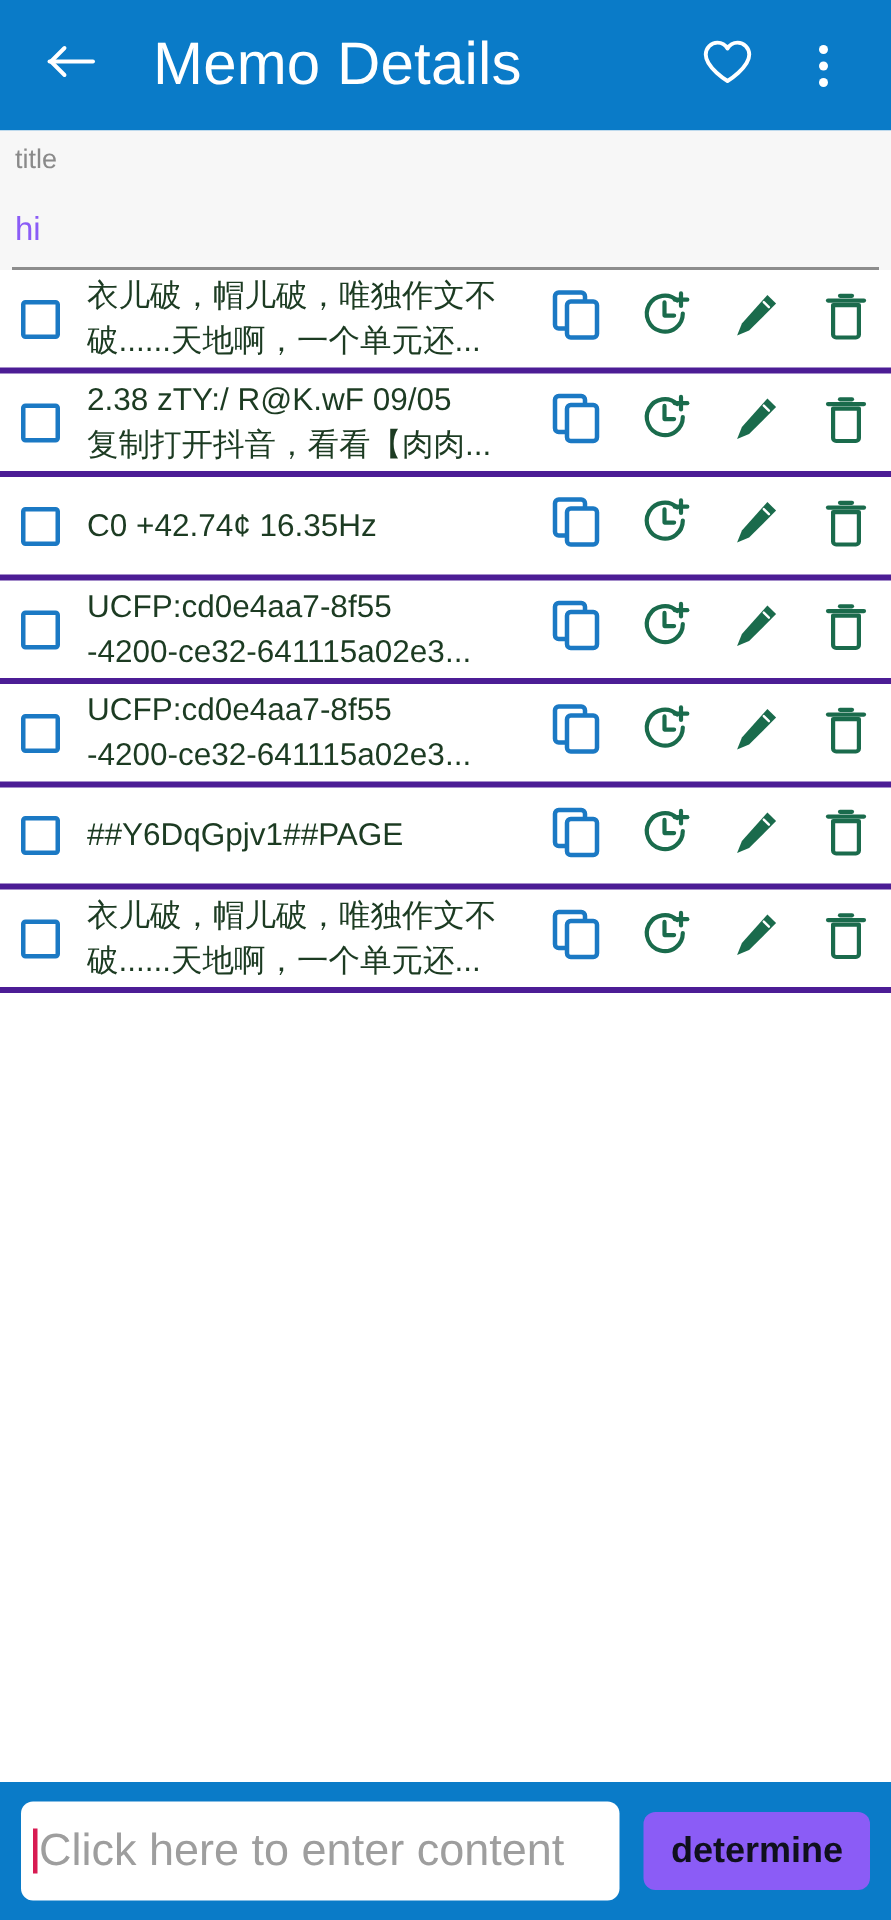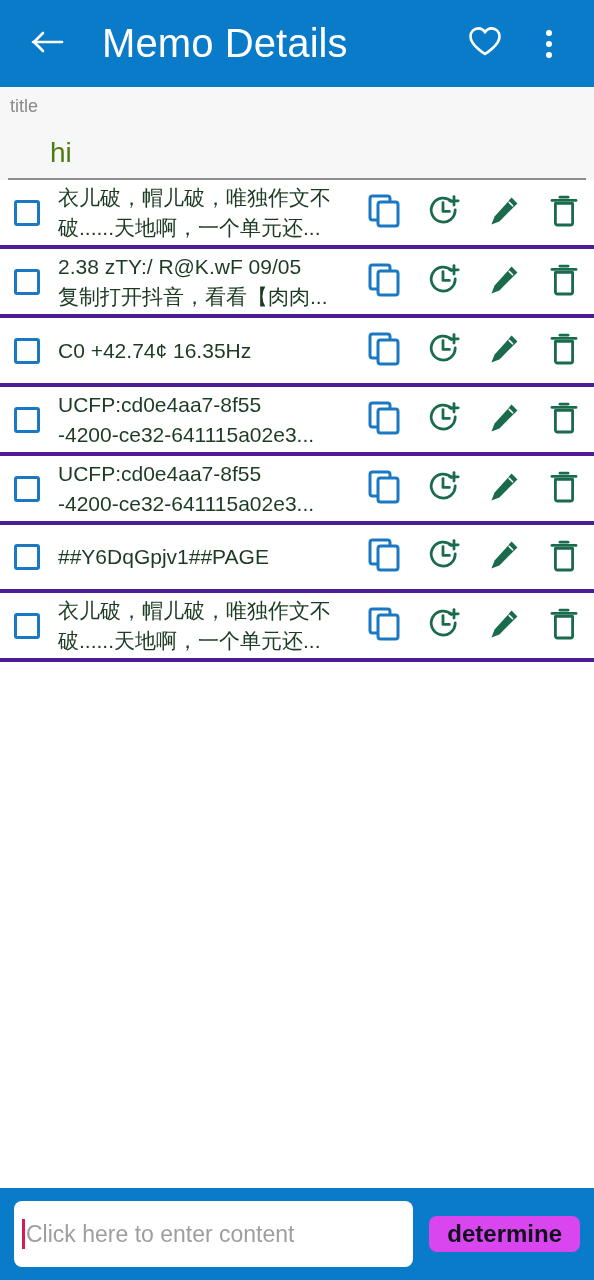--- a/index.html
+++ b/index.html
@@ -86,25 +86,24 @@
   }
 
   .title-label {
     color: #8A8A8A;
     font-size: 18px;
     padding-top: 7px;
     line-height: 24px;
   }
 
   .title-value {
-    color: #4d7c0f;
-    font-size: 28px;
+    color: #8b5cf6;
+    font-size: 22px;
     line-height: 28px;
     padding-top: 21px;
-    margin-left: 40px;
   }
 
   .title-underline {
     position: absolute;
     left: 8px;
     right: 8px;
     bottom: 0;
     height: 2px;
     background: #8D8D8D;
   }
@@ -196,30 +195,30 @@
   .caret {
     width: 3px;
     height: 30px;
     background: #D81B52;
     flex: 0 0 auto;
     margin-right: 1px;
   }
 
   .input-placeholder {
     color: #9E9E9E;
-    font-size: 23px;
+    font-size: 30px;
     white-space: nowrap;
     overflow: hidden;
   }
 
   .determine-btn {
     flex: 0 0 auto;
-    background: #d946ef;
+    background: #8b5cf6;
     border-radius: 8px;
-    height: 36px;
+    height: 52px;
     padding: 0 18px;
     display: flex;
     align-items: center;
     justify-content: center;
     color: #10101E;
     font-size: 24px;
     font-weight: bold;
     white-space: nowrap;
   }
 </style>

